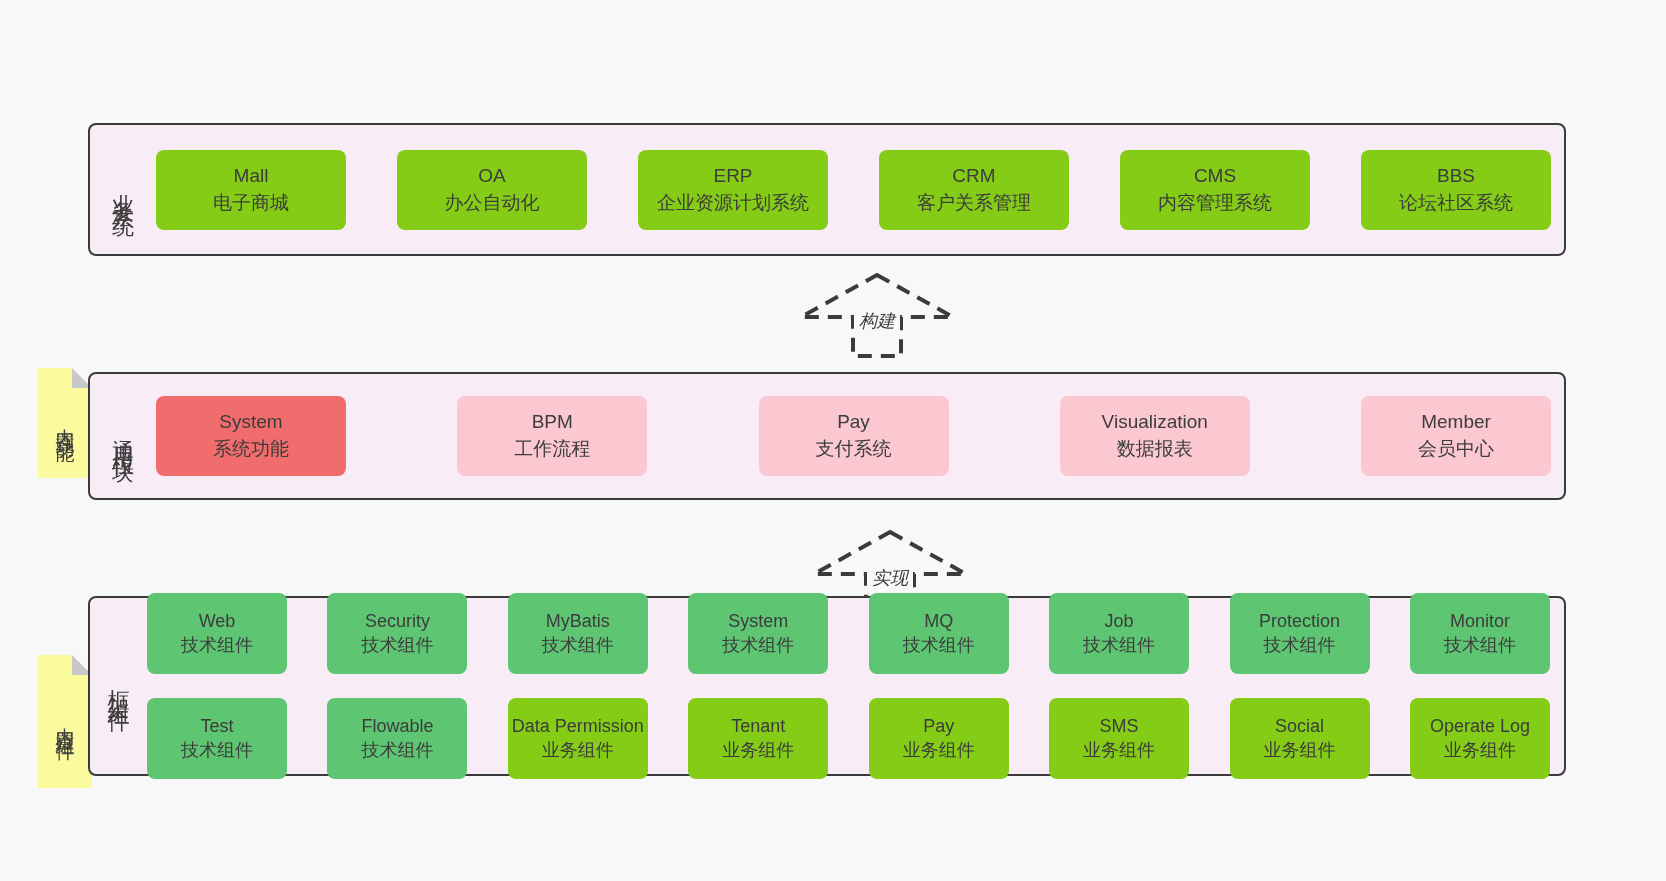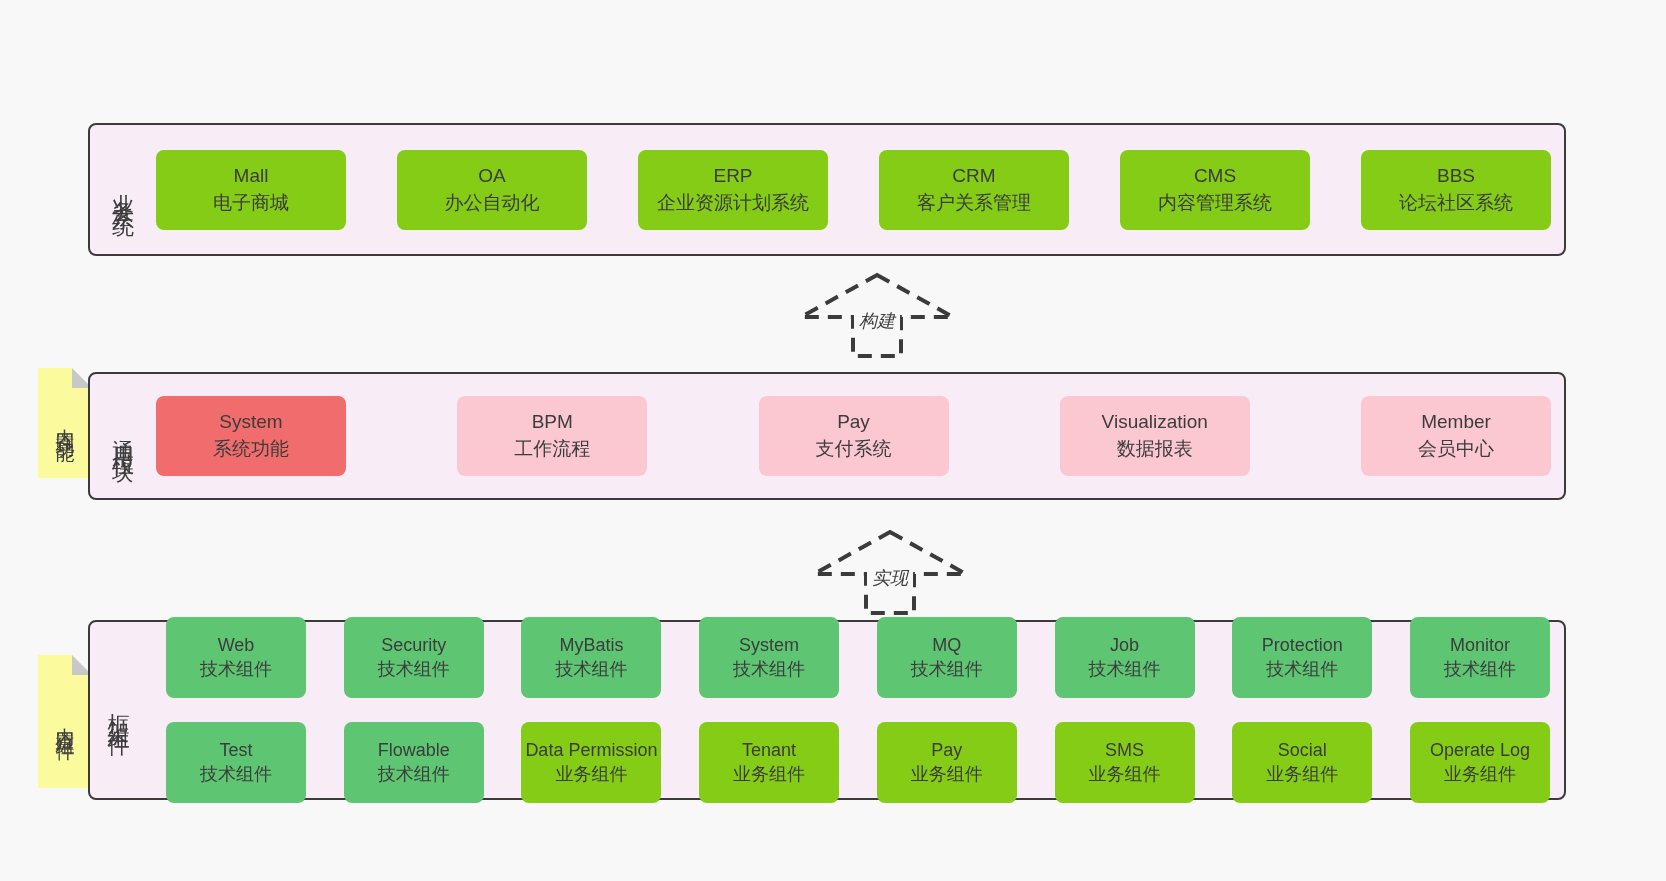--- a/index.html
+++ b/index.html
@@ -169,21 +169,21 @@
     <svg width="164" height="88" viewBox="0 0 164 88">
       <polygon points="82,4 158,46 106,46 106,85 58,85 58,46 6,46" fill="none" stroke="#3b3b3b" stroke-width="4" stroke-dasharray="14 9"></polygon>
     </svg>
     <span class="arrow-label">实现</span>
   </div>
 
   <div class="note" style="left:38px;top:655px;height:133px;">
     <span class="note-label">内置组件</span>
   </div>
 
-  <section class="band" style="left:88px;top:620px;width:1478px;height:180px;gap:19px;">
+  <section class="band" style="left:88px;top:596px;width:1478px;height:180px;">
     <div class="band-label w2">框架组件</div>
     <div class="rows">
       <div class="boxes">
         <div class="box box-sm green-dark">
           <span class="t">Web</span>
           <span class="s">技术组件</span>
         </div>
         <div class="box box-sm green-dark">
           <span class="t">Security</span>
           <span class="s">技术组件</span>

